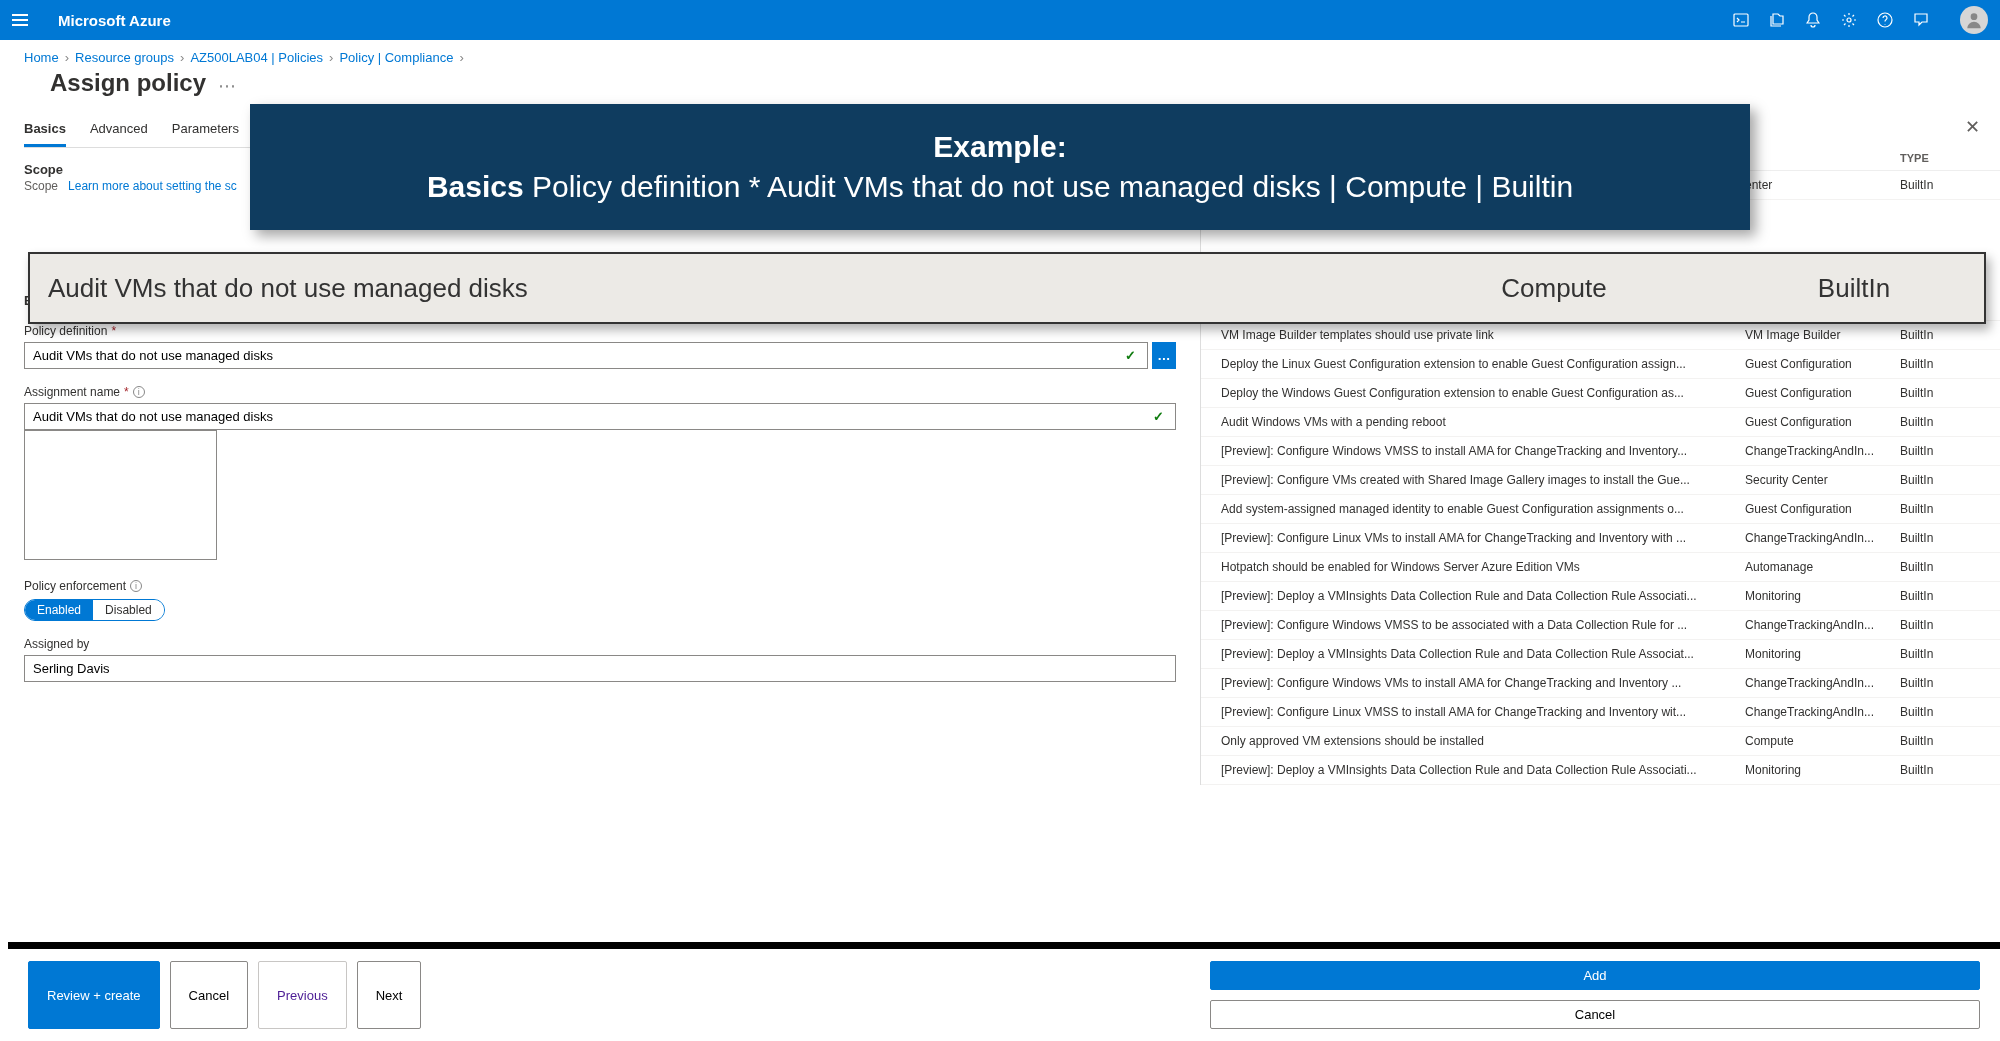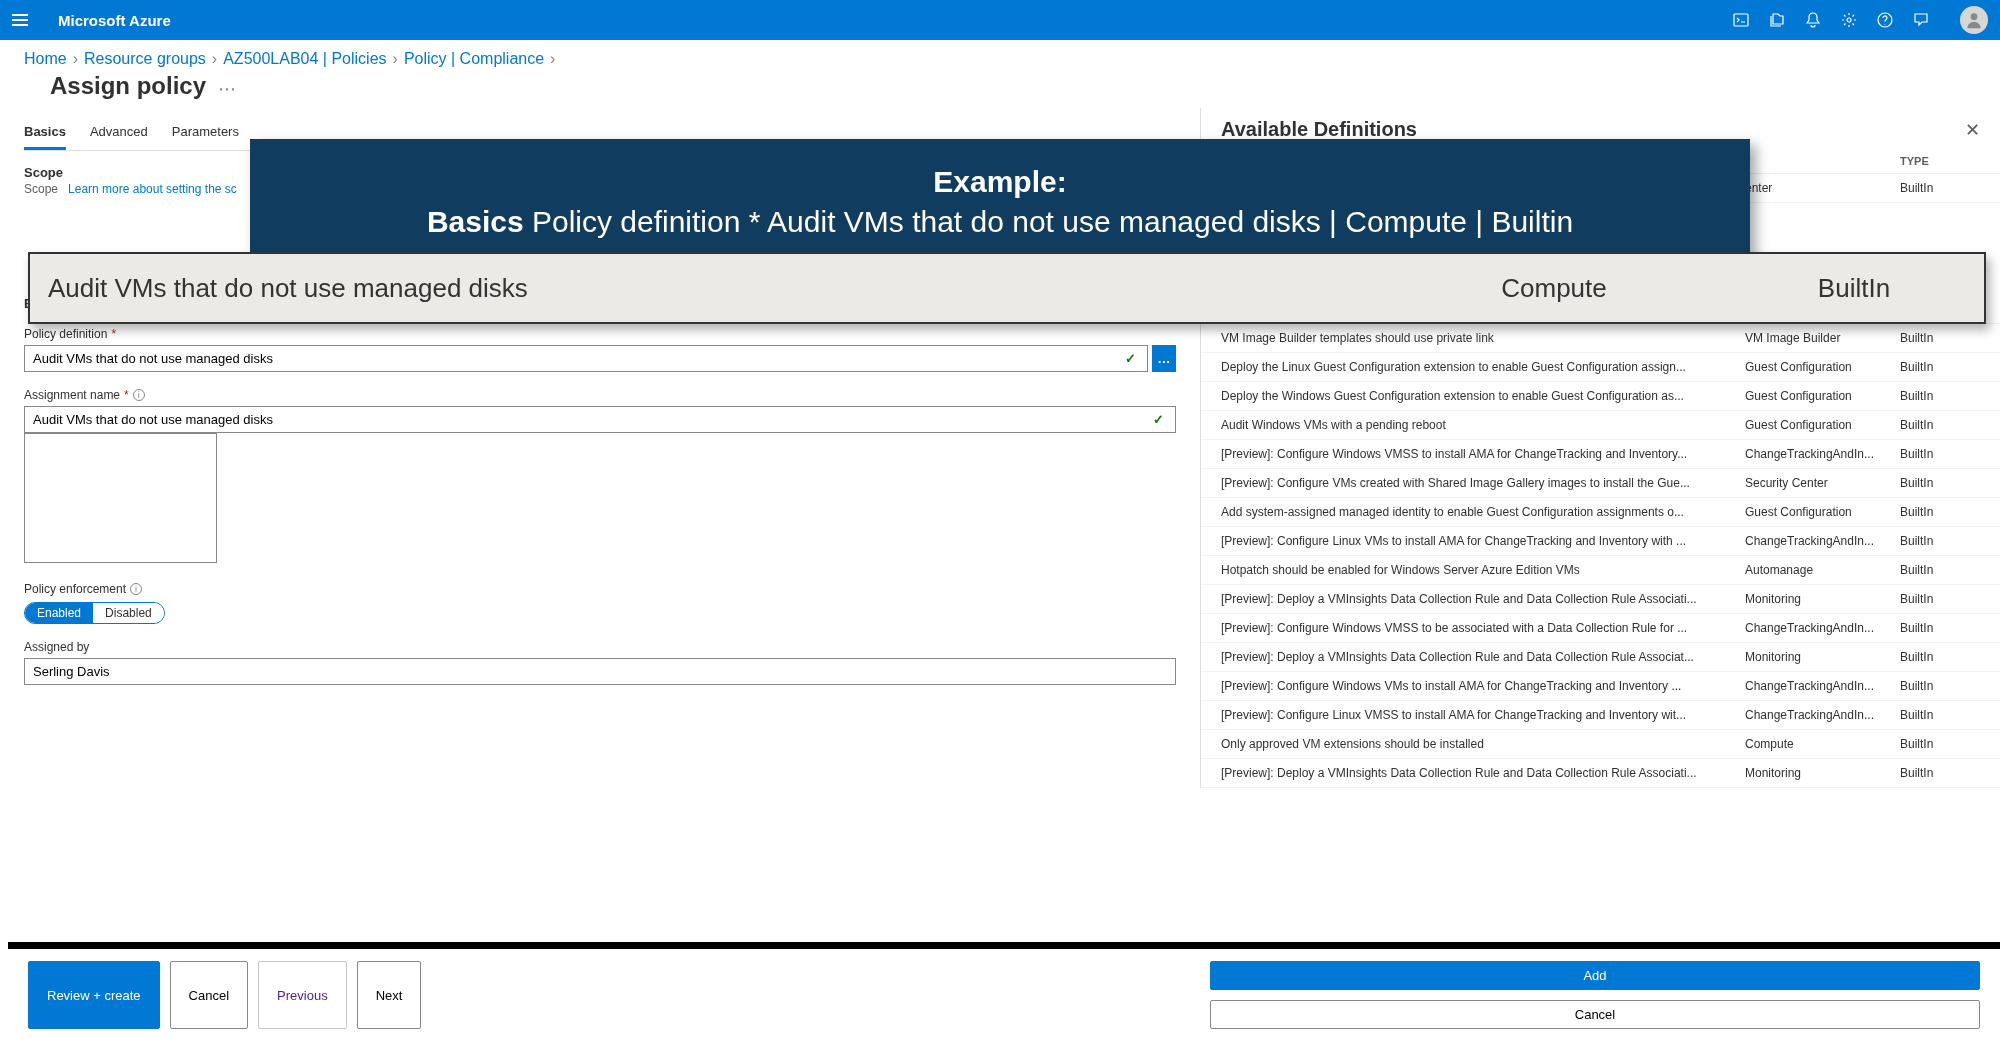--- a/index.html
+++ b/index.html
@@ -13,21 +13,21 @@
   .topbar .search { flex: 0 0 780px; margin: 0 auto; background: #60a6db; display: flex; align-items: center; border-radius: 2px; height: 28px; padding: 0 10px; }
   .topbar .search svg { flex-shrink: 0; }
   .topbar .search input { background: transparent; border: none; outline: none; color: #fff; font-size: 13px; margin-left: 8px; width: 100%; }
   .topbar .search input::placeholder { color: #e0edf8; }
   .topbar .right-icons { margin-left: auto; display: flex; align-items: center; gap: 18px; }
   .topbar .right-icons .icon { width: 18px; height: 18px; display: flex; align-items: center; justify-content: center; cursor: pointer; }
   .topbar .avatar { width: 28px; height: 28px; background: #d6d6d6; border-radius: 50%; display: flex; align-items: center; justify-content: center; margin-left: 12px; }
   .topbar .avatar svg { width: 20px; height: 20px; }
 
   
-  .breadcrumbs { display: flex; align-items: center; gap: 6px; padding: 10px 24px 4px; font-size: 16px; }
+  .breadcrumbs { display: flex; align-items: center; gap: 6px; padding: 10px 24px 4px; font-size: 13px; }
   .breadcrumbs a { color: #0078d4; text-decoration: none; cursor: pointer; }
   .breadcrumbs .sep { color: #888; }
 
   .page-title-row { display: flex; align-items: flex-end; padding: 0 8px 8px; margin-left: 42px; }
   .page-title { font-size: 24px; font-weight: 600; }
   .page-title-dots { margin-left: 12px; color: #888; font-size: 18px; cursor: pointer; }
 
   
   .main { display: flex; position: relative; }
   .left-col { flex: 1; padding: 0 24px; position: relative; }
@@ -37,21 +37,21 @@
   .wizard-tabs { display: flex; gap: 24px; border-bottom: 1px solid #ddd; margin-top: 8px; }
   .wizard-tabs .tab { padding: 8px 0; font-size: 13px; color: #323130; cursor: pointer; border-bottom: 3px solid transparent; }
   .wizard-tabs .tab.active { border-bottom-color: #0078d4; font-weight: 600; }
 
   
   .section-label { font-weight: 600; margin-top: 14px; font-size: 13px; }
   .scope-line { font-size: 12px; color: #605e5c; margin-top: 2px; }
   .scope-line a { color: #0078d4; text-decoration: none; }
 
   
-  .overlay-callout { position: absolute; top: 104px; left: 250px; width: 1500px; background: #0f3c5f; color: #fff; padding: 26px 40px; text-align: center; font-size: 30px; box-shadow: 6px 6px 12px rgba(0,0,0,.35); z-index: 4; margin-top: 35px; }
+  .overlay-callout { position: absolute; top: 104px; left: 250px; width: 1500px; background: #0f3c5f; color: #fff; padding: 26px 40px; text-align: center; font-size: 30px; box-shadow: 6px 6px 12px rgba(0,0,0,.35); z-index: 4; }
   .overlay-callout .line1 { font-weight: 600; margin-bottom: 6px; }
   .overlay-callout .line2 span.bold { font-weight: 700; }
   .overlay-selected-row { position: absolute; top: 252px; left: 28px; right: 14px; height: 72px; background: #eceae6; border: 2px solid #333; display: flex; align-items: center; font-size: 26px; color: #333; box-shadow: 4px 6px 10px rgba(0,0,0,.3); z-index: 5; }
   .overlay-selected-row .col-name { flex: 1; padding-left: 18px; }
   .overlay-selected-row .col-cat { width: 340px; text-align: center; }
   .overlay-selected-row .col-type { width: 260px; text-align: center; }
 
   
   .form-block { margin-top: 100px; }
   .field-label { font-size: 12px; color: #323130; margin-top: 16px; display: flex; align-items: center; gap: 4px; }

